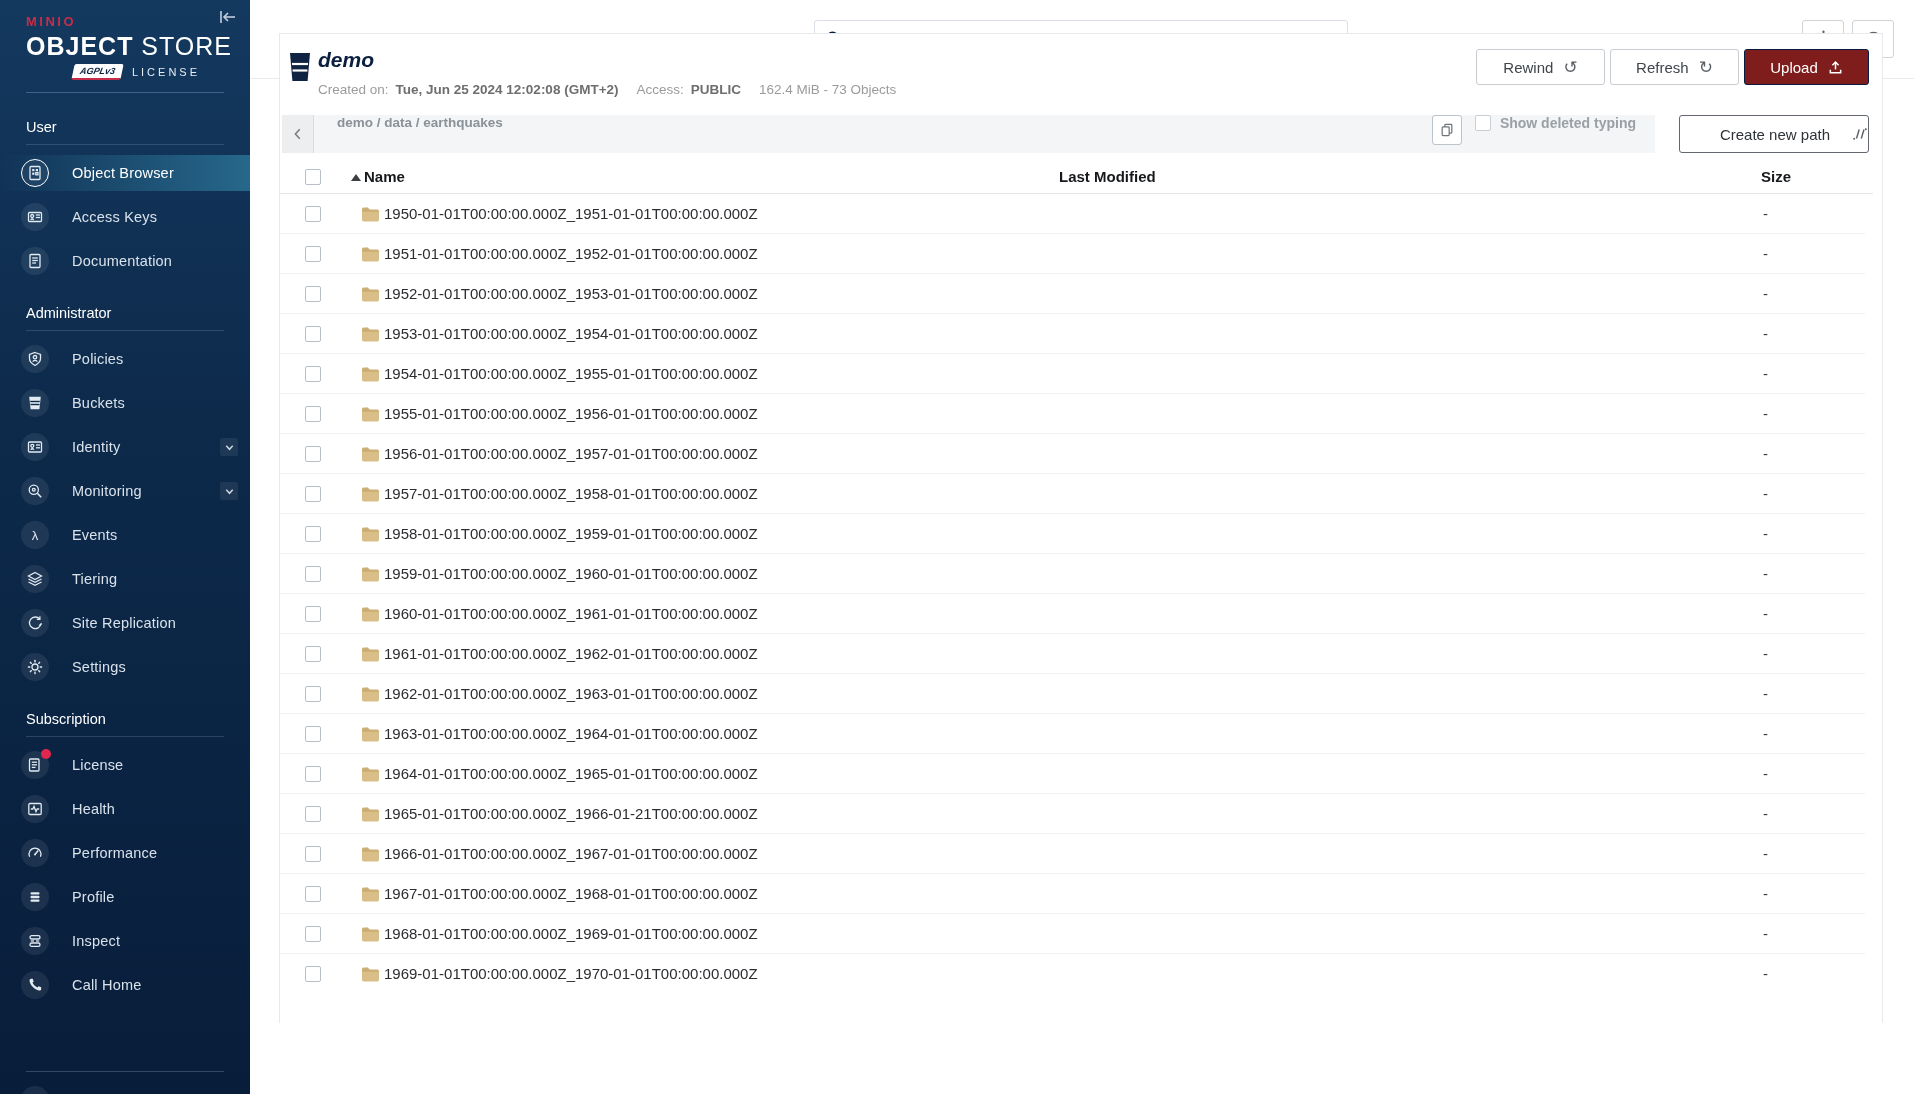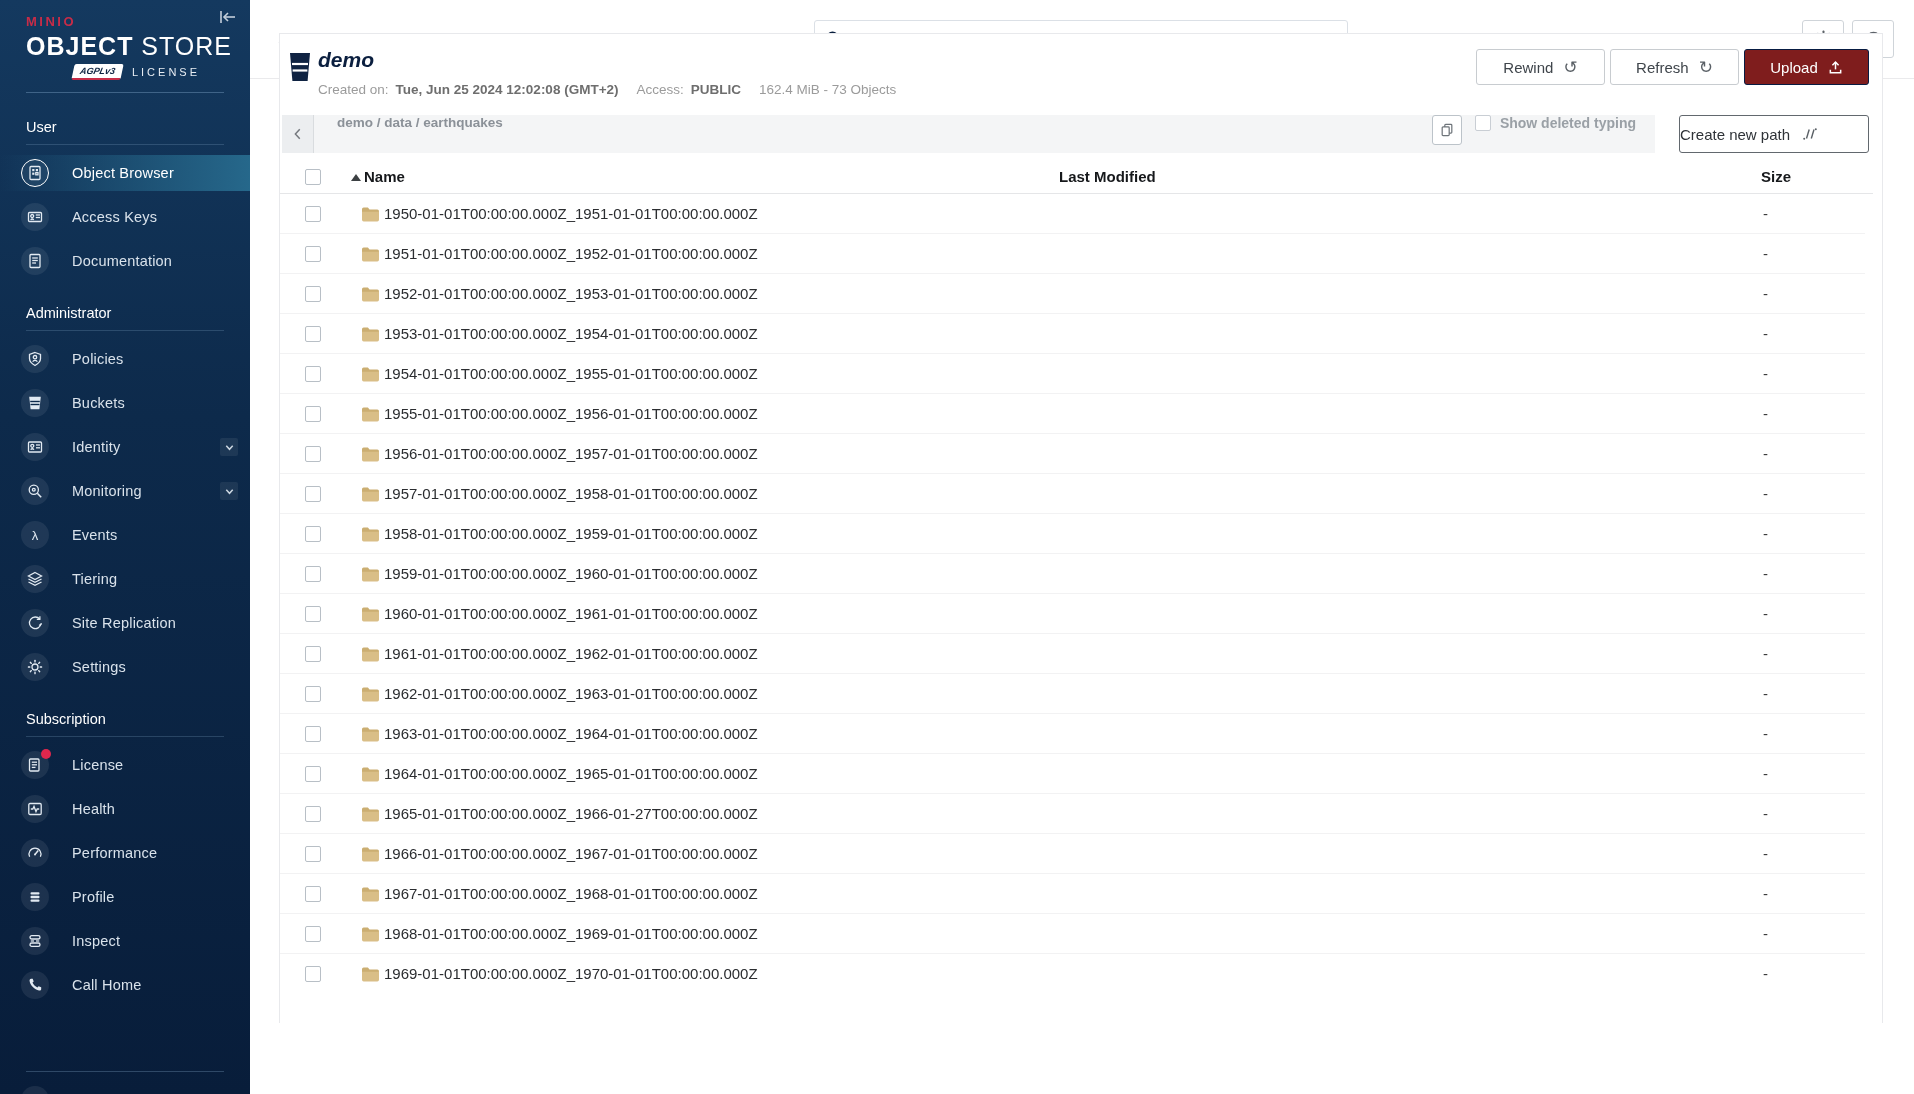--- a/index.html
+++ b/index.html
@@ -99,21 +99,21 @@
   .crumb-txt { margin-left:23px; font-size:13.5px; font-weight:700; color:#8b9198; flex:1; }
   .copy-btn { width:30px; height:30px; background:#fff; border:1px solid #bcc3c9; border-radius:3px;
     display:flex; align-items:center; justify-content:center; color:#6e747a; cursor:pointer; flex:0 0 30px; }
   .show-del { display:flex; align-items:center; gap:9px; margin:0 19px 0 13px; }
   .cb { width:16px; height:16px; border:1px solid #b8bfc6; border-radius:2px; background:#fff;
     display:inline-block; cursor:pointer; flex:0 0 16px; }
   .show-del .cb { border-color:#c9ced4; }
   .show-del-lbl { font-size:14px; font-weight:700; color:#9aa0a6; white-space:nowrap; }
   .create-path { position:absolute; left:1399px; top:81px; width:190px; height:38px;
     border:1px solid #62686e; border-radius:3px; background:#fff; display:flex; align-items:center;
-    justify-content:flex-start; gap:12px; font-size:15px; color:#2f3338; cursor:pointer; }
+    justify-content:flex-end; gap:22px; font-size:15px; color:#2f3338; cursor:pointer; }
   .create-path svg { width:16px; height:16px; color:#5a6066; }
 
   
   .thead { position:absolute; left:0; right:9px; top:132px; height:28px;
     border-bottom:1px solid #e5e6e8; }
   .thead .cb { position:absolute; left:25px; top:3px; }
   .th-name { position:absolute; left:84px; top:2px; font-size:15px; font-weight:700; color:#16181b; }
   .sort-asc { position:absolute; left:71px; top:8px; width:0; height:0;
     border-left:5px solid transparent; border-right:5px solid transparent; border-bottom:7px solid #3c4043; }
   .th-last { position:absolute; left:779px; top:2px; font-size:15px; font-weight:700; color:#16181b; }
@@ -722,21 +722,21 @@
   </div>
 
   <div class="trow">
     <span class="cb"></span>
     <span class="folder">
       <svg viewBox="0 0 18 15">
         <path d="M1,3.2 q0,-1.7 1.7,-1.7 h4.2 l1.6,2.1 h7.8 q1.7,0 1.7,1.7 v7.5 q0,1.7 -1.7,1.7 h-13.6 q-1.7,0 -1.7,-1.7 z" fill="#d9be87"></path>
         <path d="M1,4.8 h17 v-0.6 q0,-1.7 -1.7,-1.7 h-7.8 l-1.6,-2.1 h-4.2 q-1.7,0 -1.7,1.7 z" fill="#cbae72"></path>
               </svg>
     </span>
-    <span class="fname">1965-01-01T00:00:00.000Z_1966-01-27T00:00:00.000Z</span>
+    <span class="fname">1965-01-01T00:00:00.000Z_1966-01-21T00:00:00.000Z</span>
     <span class="fsize">-</span>
   </div>
 
   <div class="trow">
     <span class="cb"></span>
     <span class="folder">
       <svg viewBox="0 0 18 15">
         <path d="M1,3.2 q0,-1.7 1.7,-1.7 h4.2 l1.6,2.1 h7.8 q1.7,0 1.7,1.7 v7.5 q0,1.7 -1.7,1.7 h-13.6 q-1.7,0 -1.7,-1.7 z" fill="#d9be87"></path>
         <path d="M1,4.8 h17 v-0.6 q0,-1.7 -1.7,-1.7 h-7.8 l-1.6,-2.1 h-4.2 q-1.7,0 -1.7,1.7 z" fill="#cbae72"></path>
               </svg>

